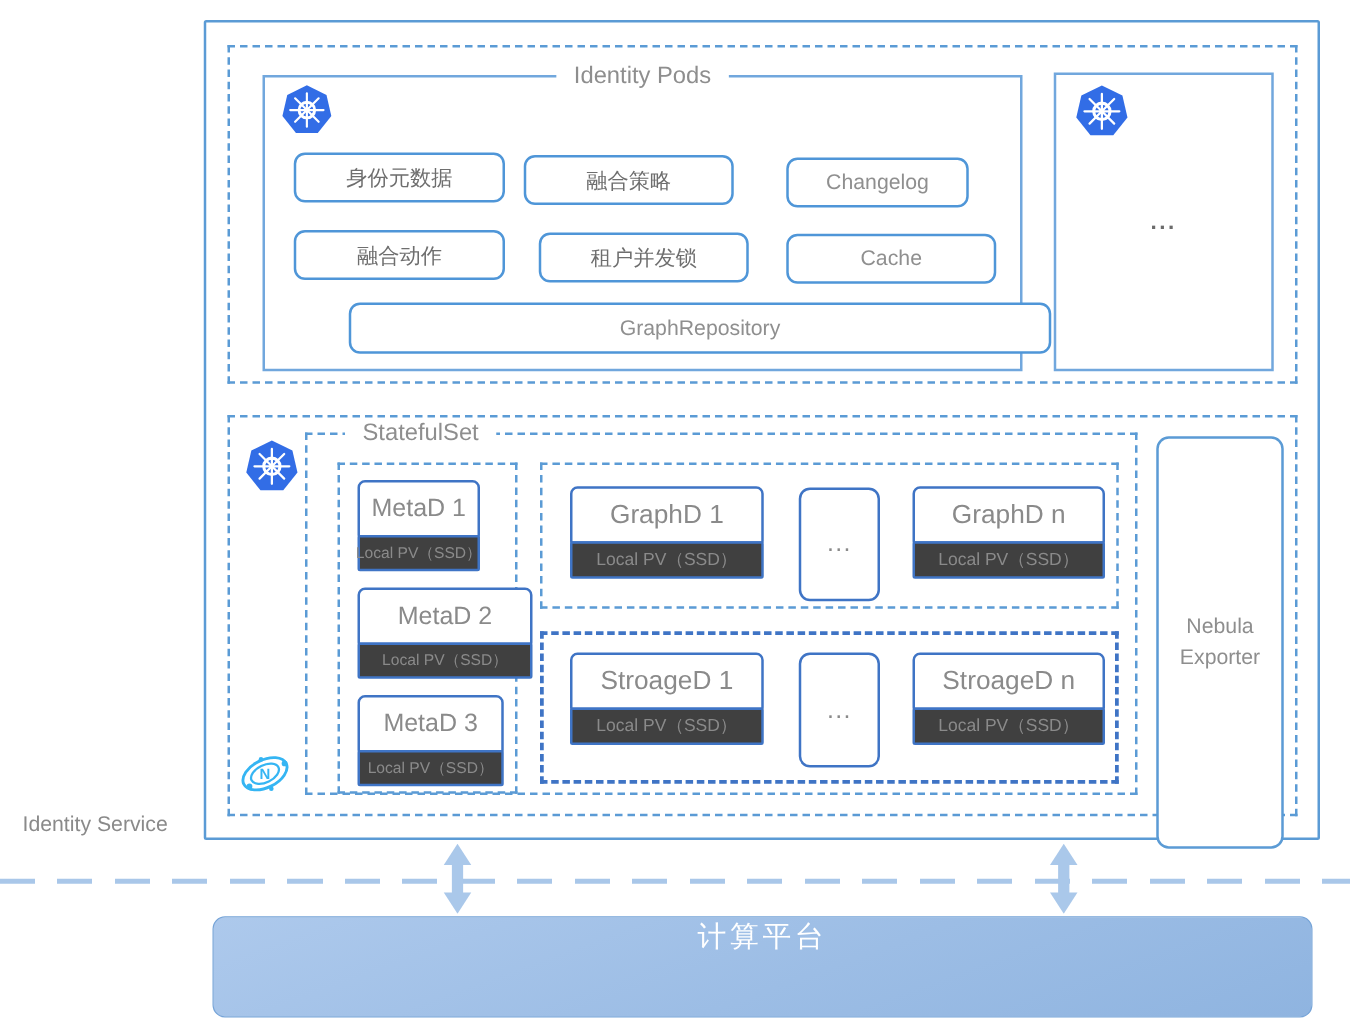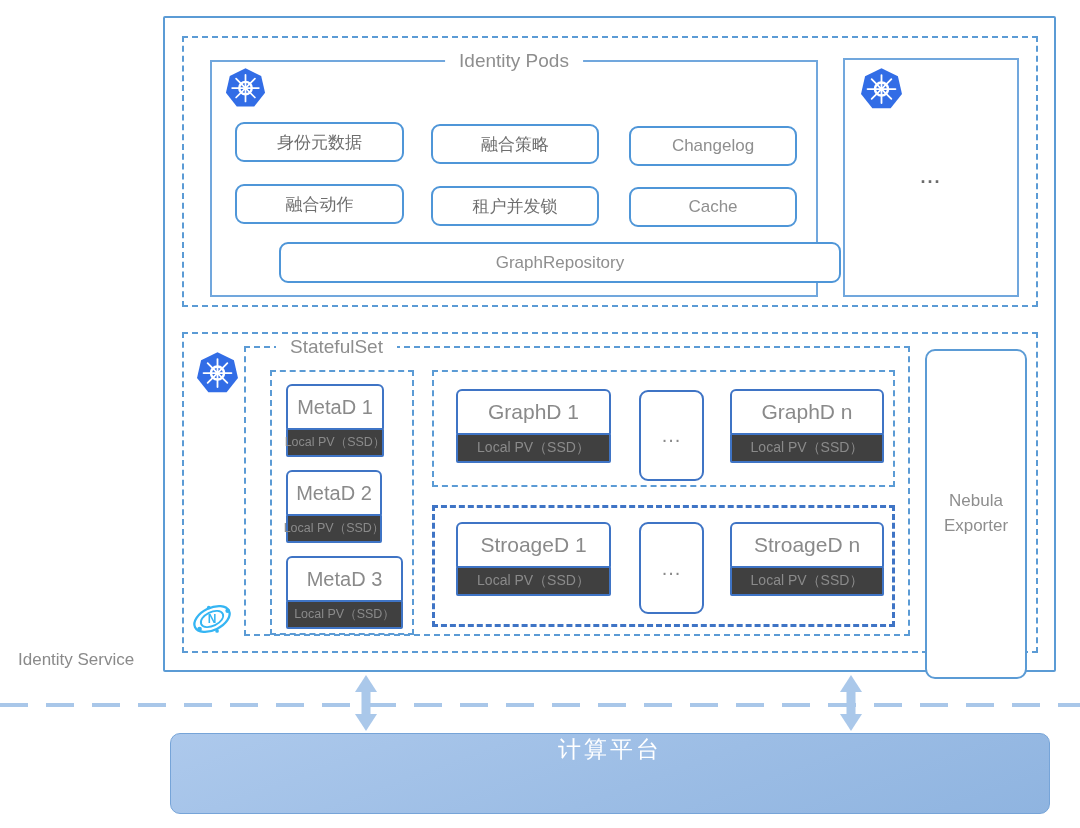--- a/index.html
+++ b/index.html
@@ -108,22 +108,22 @@
   <div class="abs dashed-box" style="left:182px; top:36px; width:856px; height:271px;"></div>
 
   <div class="abs solid-thin-box" style="left:210px; top:60px; width:608px; height:237px;">
     <span class="legend legend-center">Identity Pods</span>
 
     <svg class="icon" style="left:12px; top:5px;" width="43" height="43" viewBox="0 0 100 100">
         <use href="#k8s-icon"></use>
       </svg>
 
     <div class="pod-btn" style="left:23px; top:60px; width:169px; height:40px;">身份元数据</div>
-    <div class="pod-btn" style="left:219px; top:62px; width:168px; height:40px;">融合策略</div>
-    <div class="pod-btn en" style="left:417px; top:64px; width:168px; height:40px;">Changelog</div>
+    <div class="pod-btn" style="left:207px; top:62px; width:168px; height:40px;">融合策略</div>
+    <div class="pod-btn en" style="left:417px; top:64px; width:146px; height:40px;">Changelog</div>
     <div class="pod-btn" style="left:23px; top:122px; width:169px; height:40px;">融合动作</div>
     <div class="pod-btn" style="left:219px; top:124px; width:168px; height:40px;">租户并发锁</div>
     <div class="pod-btn en" style="left:417px; top:125px; width:168px; height:40px;">Cache</div>
     <div class="pod-btn en" style="left:23px; top:180px; width:562px; height:41px;margin-left:44px;">GraphRepository</div>
   </div>
 
   <div class="abs solid-thin-box" style="left:843px; top:58px; width:176px; height:239px;">
     <svg class="icon" style="left:14px; top:7px;" width="45" height="45" viewBox="0 0 100 100">
         <use href="#k8s-icon"></use>
       </svg>
@@ -142,21 +142,21 @@
       </svg>
 
     <div class="abs dashed-box" style="left:60px; top:12px; width:666px; height:290px; border-width:2px;">
       <span class="legend" style="left:30px;">StatefulSet</span>
 
       <div class="group-dashed" style="left:24px; top:22px; width:144px; height:265px;">
         <div class="node meta" style="left:14px; top:12px; width:98px;">
           <div class="node-main">MetaD 1</div>
           <div class="node-pv">Local PV（SSD）</div>
         </div>
-        <div class="node meta" style="left:14px; top:98px; width:96px;">
+        <div class="node meta" style="left:14px; top:98px; width:140px;">
           <div class="node-main">MetaD 2</div>
           <div class="node-pv">Local PV（SSD）</div>
         </div>
         <div class="node meta" style="left:14px; top:184px; width:117px;">
           <div class="node-main">MetaD 3</div>
           <div class="node-pv">Local PV（SSD）</div>
         </div>
       </div>
 
       <div class="group-dashed" style="left:186px; top:22px; width:463px; height:117px;">

